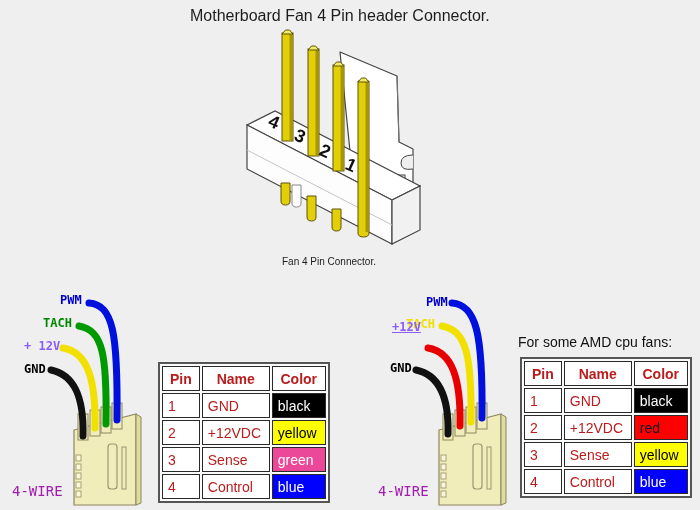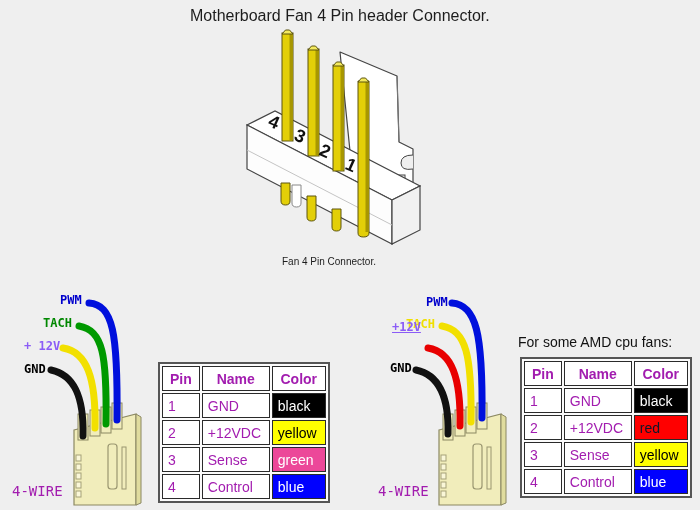--- a/index.html
+++ b/index.html
@@ -24,21 +24,21 @@
     font-weight:normal;font-size:14px;color:#a21caf;
   }
   table.pin-table{
     position:absolute;
     border-collapse:separate;border-spacing:2px;
     border:2px solid #555;background:#fbfbfb;
   }
   table.pin-table th, table.pin-table td{
     border:1px solid #2a2a2a;background:#fff;
     font-family:"Liberation Sans", sans-serif;
-    font-size:14px;color:#a21caf;
+    font-size:14px;color:#b91c1c;
     padding:2px 5px;height:19px;vertical-align:middle;
   }
   table.pin-table th{font-weight:bold;text-align:center;padding:2px 7px;}
   td.col-pin{width:22px;}
   td.col-name{width:56px;}
   td.col-color{width:42px;}
   svg text.pin-digit{
     font-family:"Liberation Sans", sans-serif;
     font-weight:bold;font-size:18px;fill:#111;
   }

